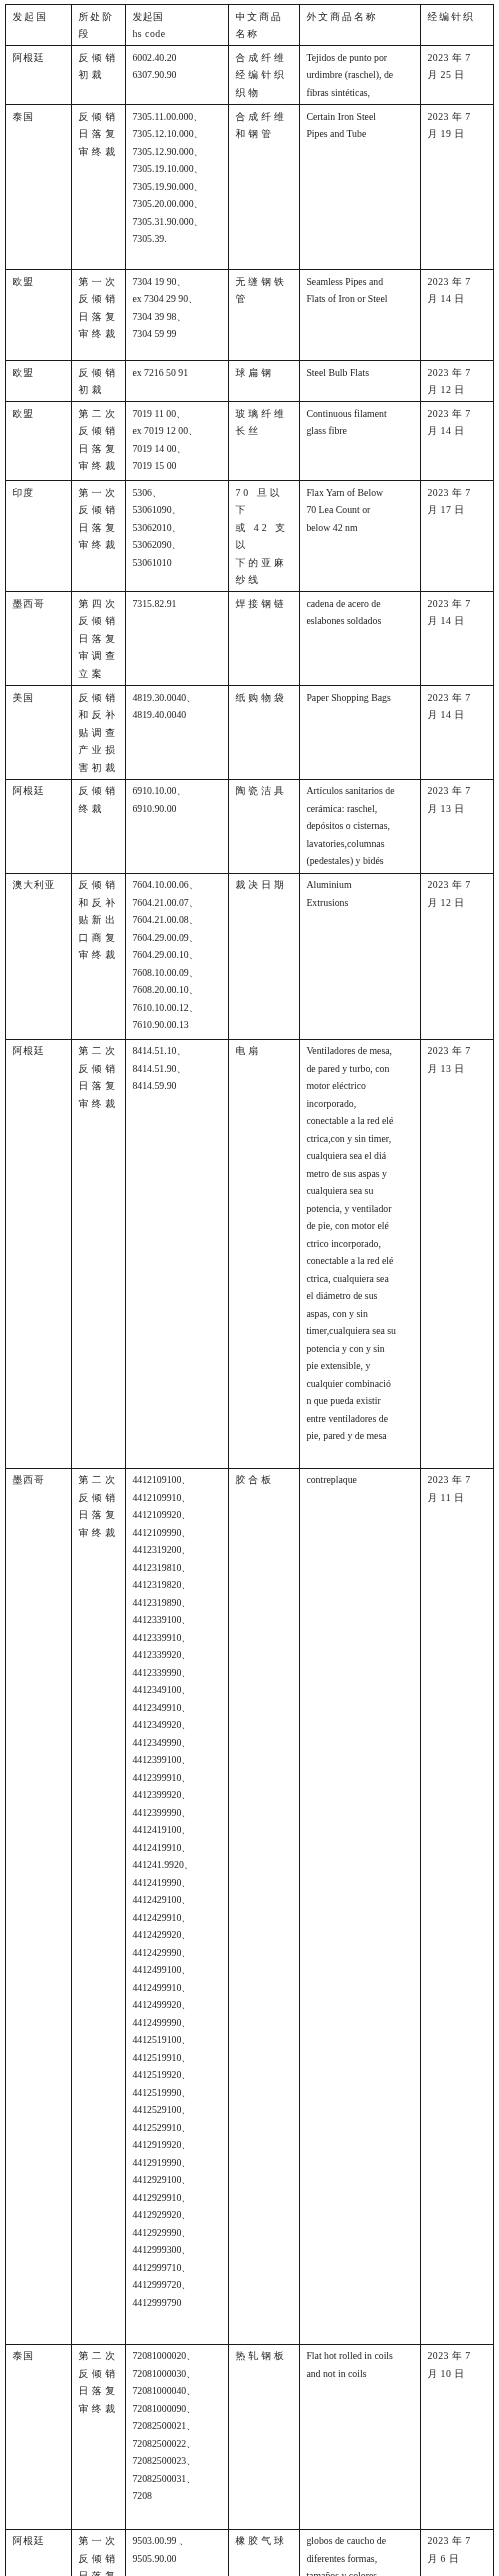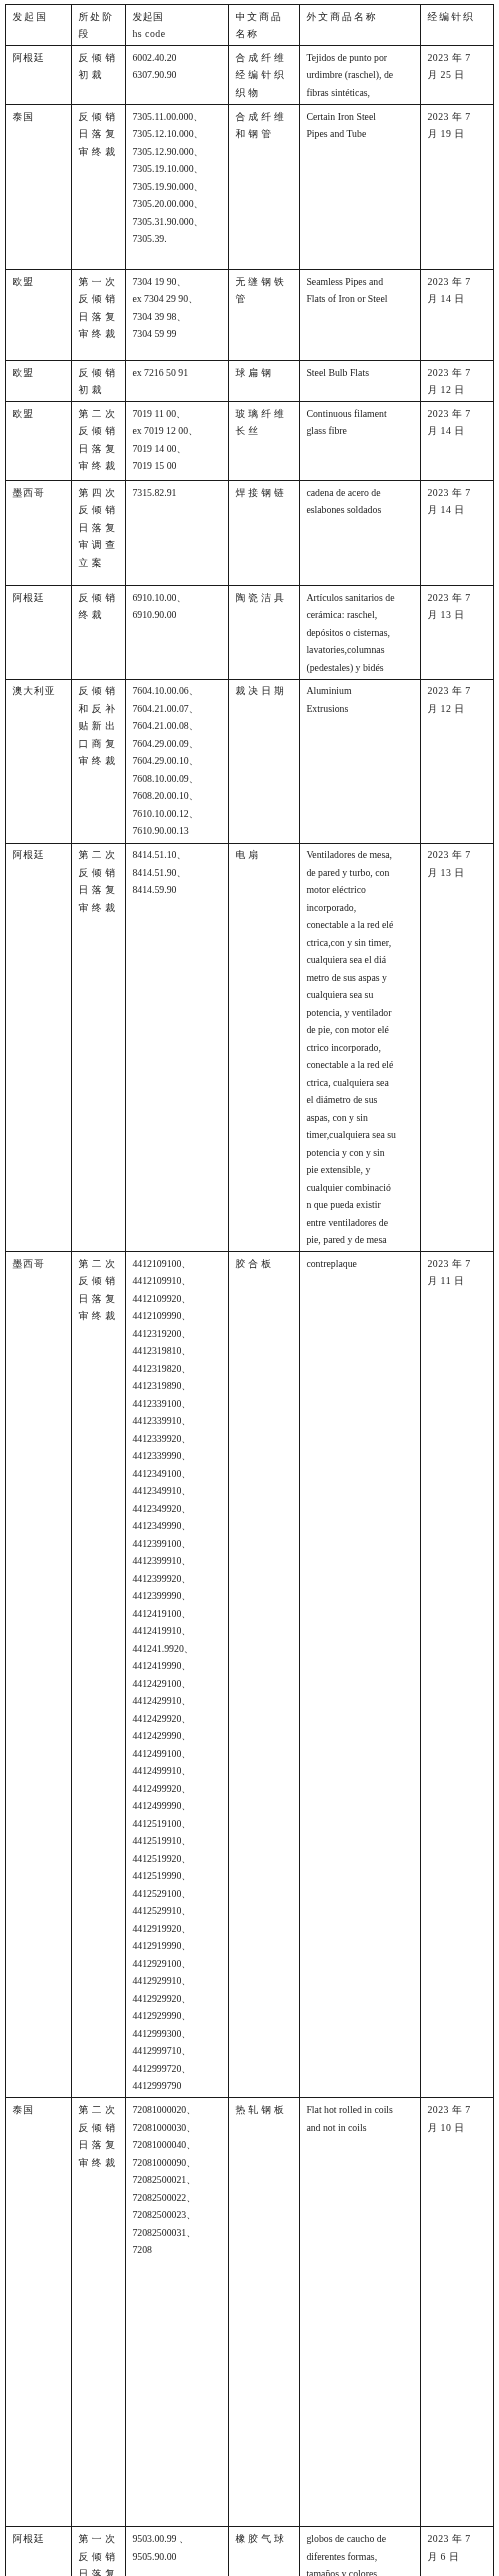--- a/index.html
+++ b/index.html
@@ -137,30 +137,65 @@
 7019 14 00、
 7019 15 00</td>
         <td class="c-cn">玻璃纤维
 长丝</td>
         <td class="c-foreign">Continuous filament
 glass fibre</td>
         <td class="c-date">2023 年 7
 月 14 日</td>
       </tr>
       <tr>
+        <td class="c-country">印度</td>
+        <td class="c-stage">第一次
+反倾销
+日落复
+审终裁</td>
+        <td class="c-code">5306、
+53061090、
+53062010、
+53062090、
+53061010</td>
+        <td class="c-cn">70 旦以下
+或 42 支以
+下的亚麻
+纱线</td>
+        <td class="c-foreign">Flax Yarn of Below
+70 Lea Count or
+below 42 nm</td>
+        <td class="c-date">2023 年 7
+月 17 日</td>
+      </tr>
+      <tr>
         <td class="c-country">墨西哥</td>
         <td class="c-stage">第四次
 反倾销
 日落复
 审调查
 立案</td>
         <td class="c-code">7315.82.91</td>
         <td class="c-cn">焊接钢链</td>
         <td class="c-foreign">cadena de acero de
 eslabones soldados</td>
+        <td class="c-date">2023 年 7
+月 14 日</td>
+      </tr>
+      <tr>
+        <td class="c-country">美国</td>
+        <td class="c-stage">反倾销
+和反补
+贴调查
+产业损
+害初裁</td>
+        <td class="c-code">4819.30.0040、
+4819.40.0040</td>
+        <td class="c-cn">纸购物袋</td>
+        <td class="c-foreign">Paper Shopping Bags</td>
         <td class="c-date">2023 年 7
 月 14 日</td>
       </tr>
       <tr>
         <td class="c-country">阿根廷</td>
         <td class="c-stage">反倾销
 终裁</td>
         <td class="c-code">6910.10.00、
 6910.90.00</td>
         <td class="c-cn">陶瓷洁具</td>

